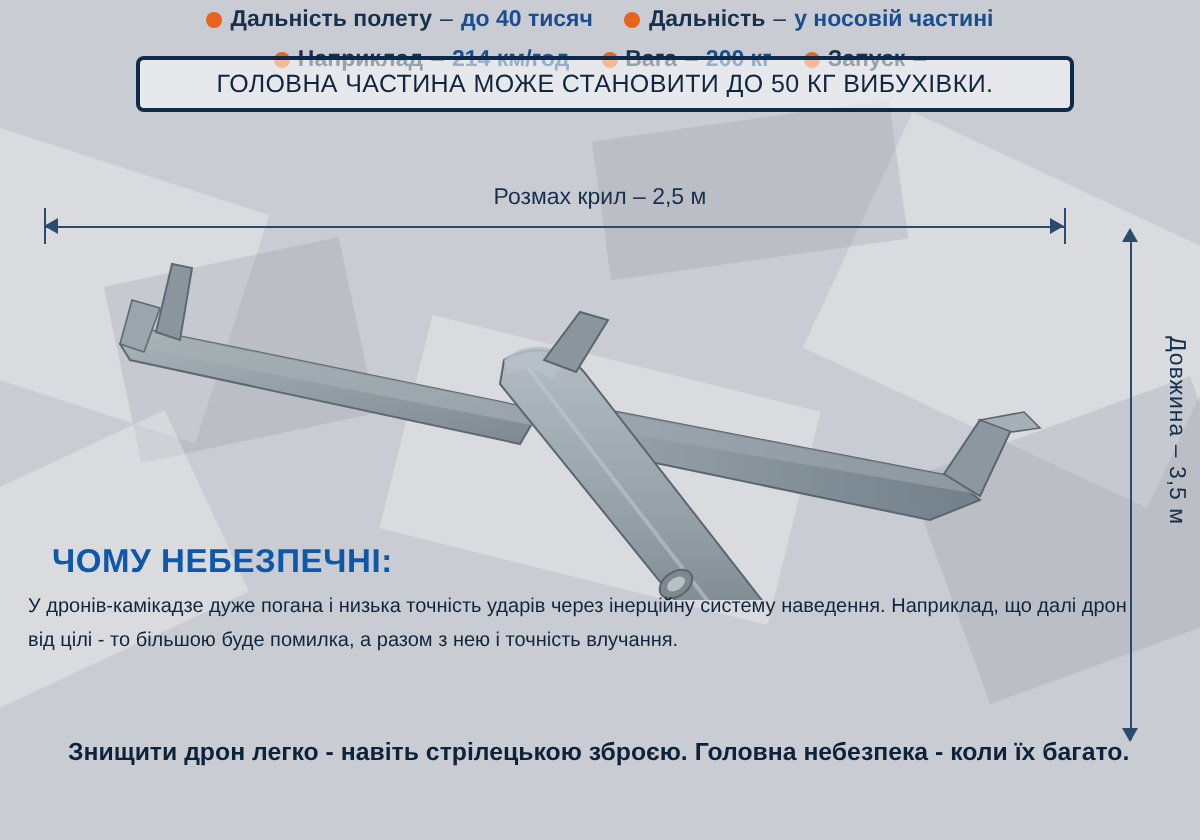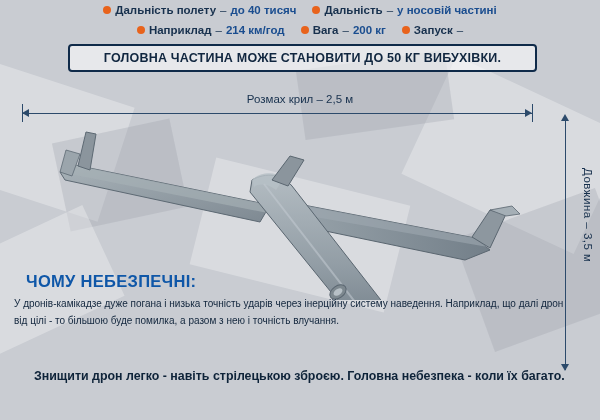--- a/index.html
+++ b/index.html
@@ -68,31 +68,31 @@
   }
   .spec-value {
     font-weight: bold;
     color: #1a4d8f;
   }
 
   
   .warn {
     position: absolute;
     left: 68px;
-    top: 44px;
+    top: 28px;
     width: 465px;
     height: 24px;
     border: 2px solid #0f2a49;
     border-radius: 4px;
     background: rgba(255,255,255,0.55);
     display: flex;
     align-items: center;
     justify-content: center;
     font-size: 12.5px;
-    font-weight: bold;
+    font-weight: normal;
     color: #10263f;
     letter-spacing: 0.2px;
   }
 
   
   .wingspan-label {
     position: absolute;
     left: 0;
     top: 93px;
     width: 600px;

